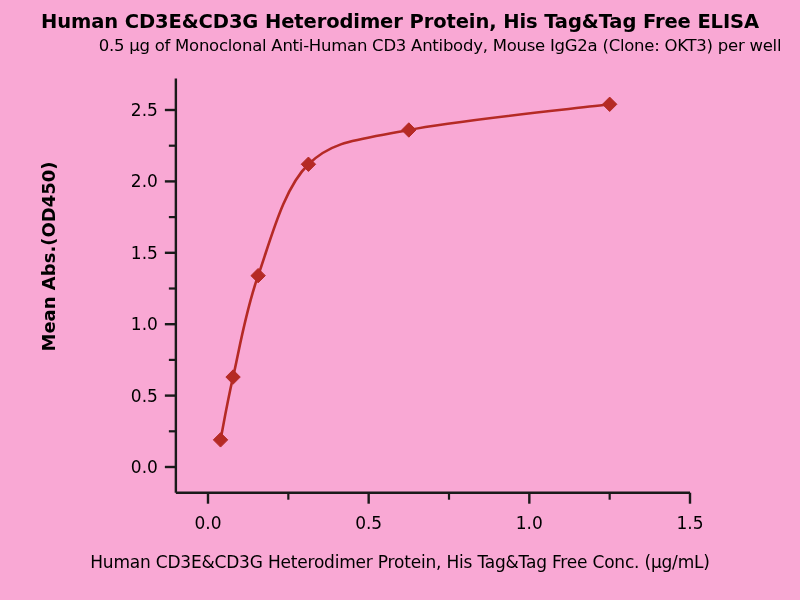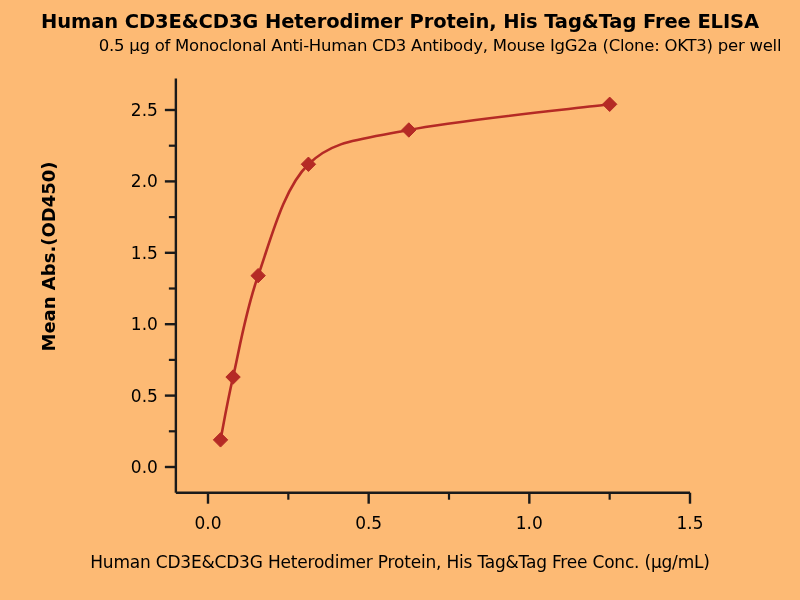--- a/index.html
+++ b/index.html
@@ -11,21 +11,21 @@
     width: 800px;
     height: 600px;
     overflow: hidden;
     font-family: "DejaVu Sans", "Liberation Sans", sans-serif;
     color: #000000;
   }
   #figure {
     position: relative;
     width: 800px;
     height: 600px;
-    background: #fdba74;
+    background: #f9a8d4;
   }
   .title {
     position: absolute;
     left: 0;
     top: 10px;
     width: 800px;
     text-align: center;
     font-size: 19.5px;
     font-weight: bold;
     letter-spacing: -0.1px;

